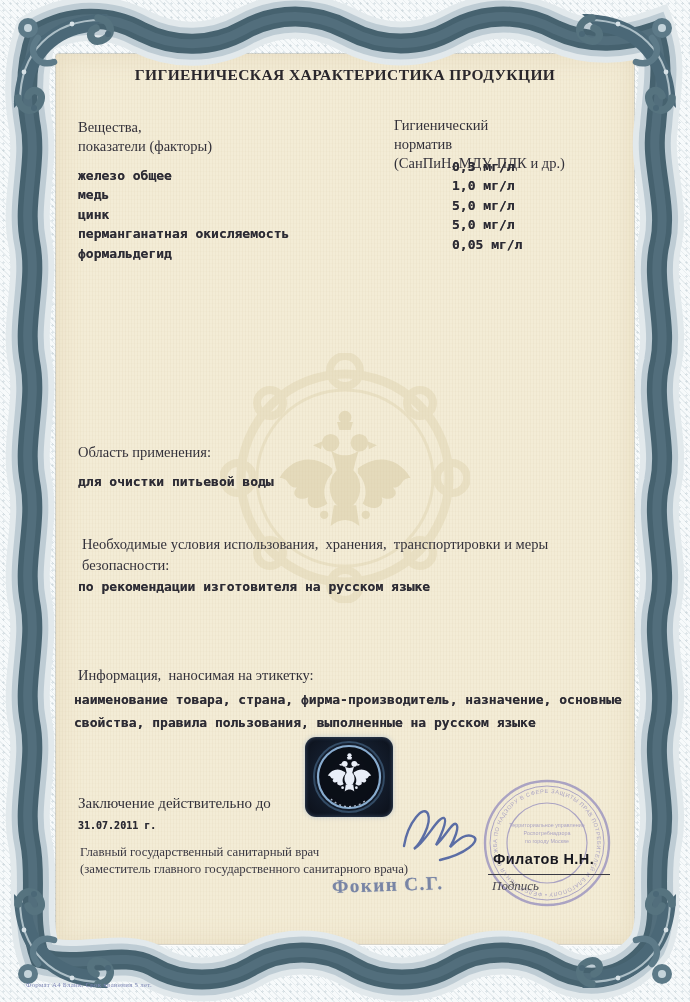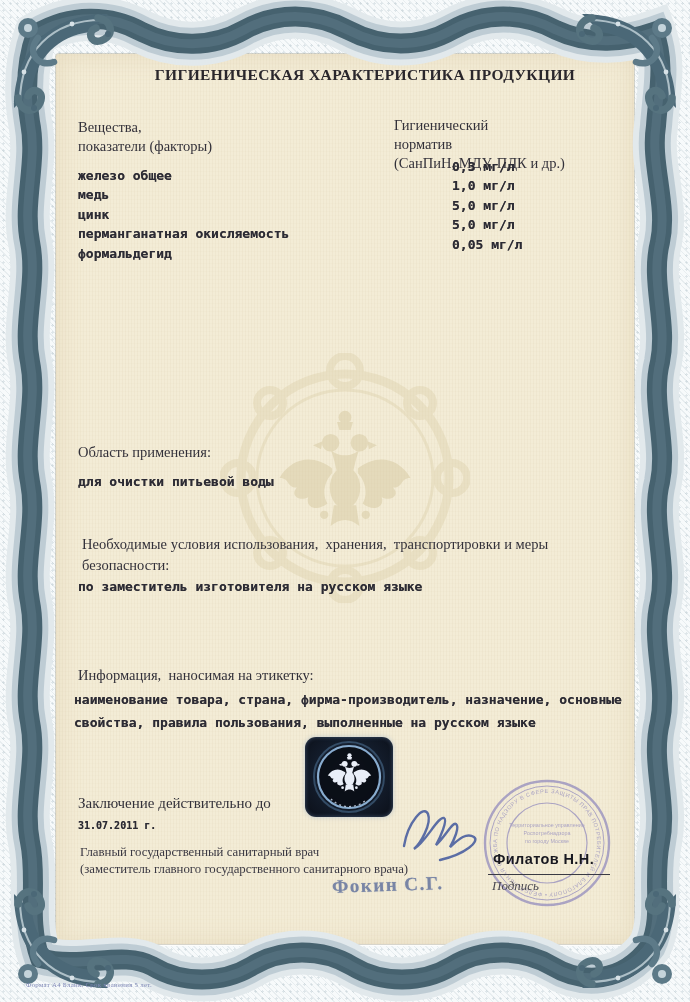--- a/index.html
+++ b/index.html
@@ -21,21 +21,21 @@
          background-image:repeating-linear-gradient(90deg, rgba(205,185,150,.10) 0 1px, transparent 1px 3px),
                           repeating-linear-gradient(0deg, rgba(220,205,170,.08) 0 1px, transparent 1px 4px);
          box-shadow:0 0 0 1px rgba(120,110,80,.28), inset 0 0 24px rgba(205,185,150,.35);
          border-radius:3px;}
   .abs{position:absolute;}
   .serif{font-family:"Liberation Serif", serif;color:#33313a;}
   .mono{font-family:"DejaVu Sans Mono", monospace;font-weight:700;color:#2c2b34;
         text-shadow:0 0 .5px rgba(44,43,52,.65);}
   .keepspace{white-space:pre-wrap;}
   .title{left:0;top:12px;width:578px;text-align:center;font-weight:700;font-size:15.5px;
-         letter-spacing:.4px;color:#2a272c;margin-left:20px;}
+         letter-spacing:.4px;color:#2a272c;}
   .hdr-left{left:22px;top:64px;font-size:14.5px;line-height:19px;}
   .hdr-right{left:338px;top:62px;width:230px;text-align:left;font-size:14.5px;line-height:19px;}
   .names{left:22px;top:112px;font-size:13px;line-height:19.4px;}
   .vals{left:396px;top:103px;font-size:13px;line-height:19.4px;}
   .names div,.vals div{height:19.4px;}
   .lbl{font-size:14.5px;}
   .watermark{left:164px;top:299px;opacity:.62;}
   .holo{left:249px;top:683px;width:88px;height:80px;border-radius:11px;
         background:radial-gradient(circle at 50% 46%, #2a3750 0%, #131c2b 55%, #0b0f18 100%);
         box-shadow:0 0 5px rgba(130,160,200,.45), inset 0 0 4px rgba(150,190,240,.35);}
@@ -112,21 +112,21 @@
       <div>5,0 мг/л</div>
       <div>5,0 мг/л</div>
       <div>0,05 мг/л</div>
     </div>
 
     <div class="abs serif lbl" style="left:22px;top:390px;">Область применения:</div>
     <div class="abs mono" style="left:22px;top:420px;font-size:13px;">для очистки питьевой воды</div>
 
     <div class="abs serif lbl keepspace" style="left:26px;top:482px;">Необходимые условия использования,  хранения,  транспортировки и меры</div>
     <div class="abs serif lbl" style="left:26px;top:503px;">безопасности:</div>
-    <div class="abs mono" style="left:22px;top:525px;font-size:13px;">по заместитель изготовителя на русском языке</div>
+    <div class="abs mono" style="left:22px;top:525px;font-size:13px;">по рекомендации изготовителя на русском языке</div>
 
     <div class="abs serif lbl keepspace" style="left:22px;top:613px;">Информация,  наносимая на этикетку:</div>
     <div class="abs mono" style="left:18px;top:638px;font-size:13px;">наименование товара, страна, фирма-производитель, назначение, основные</div>
     <div class="abs mono" style="left:18px;top:661px;font-size:13px;">свойства, правила пользования, выполненные на русском языке</div>
 
     <div class="abs holo">
       <svg width="88" height="80" viewBox="0 0 88 80">
         <circle cx="44" cy="40" r="31" fill="#0a0e16" stroke="#8fb4d8" stroke-width="2.2" opacity=".95"></circle>
         <circle cx="44" cy="40" r="35" fill="none" stroke="#4a6d8e" stroke-width="2" opacity=".6"></circle>
         <g transform="translate(18,12) scale(0.53)" color="#e9eef8">

